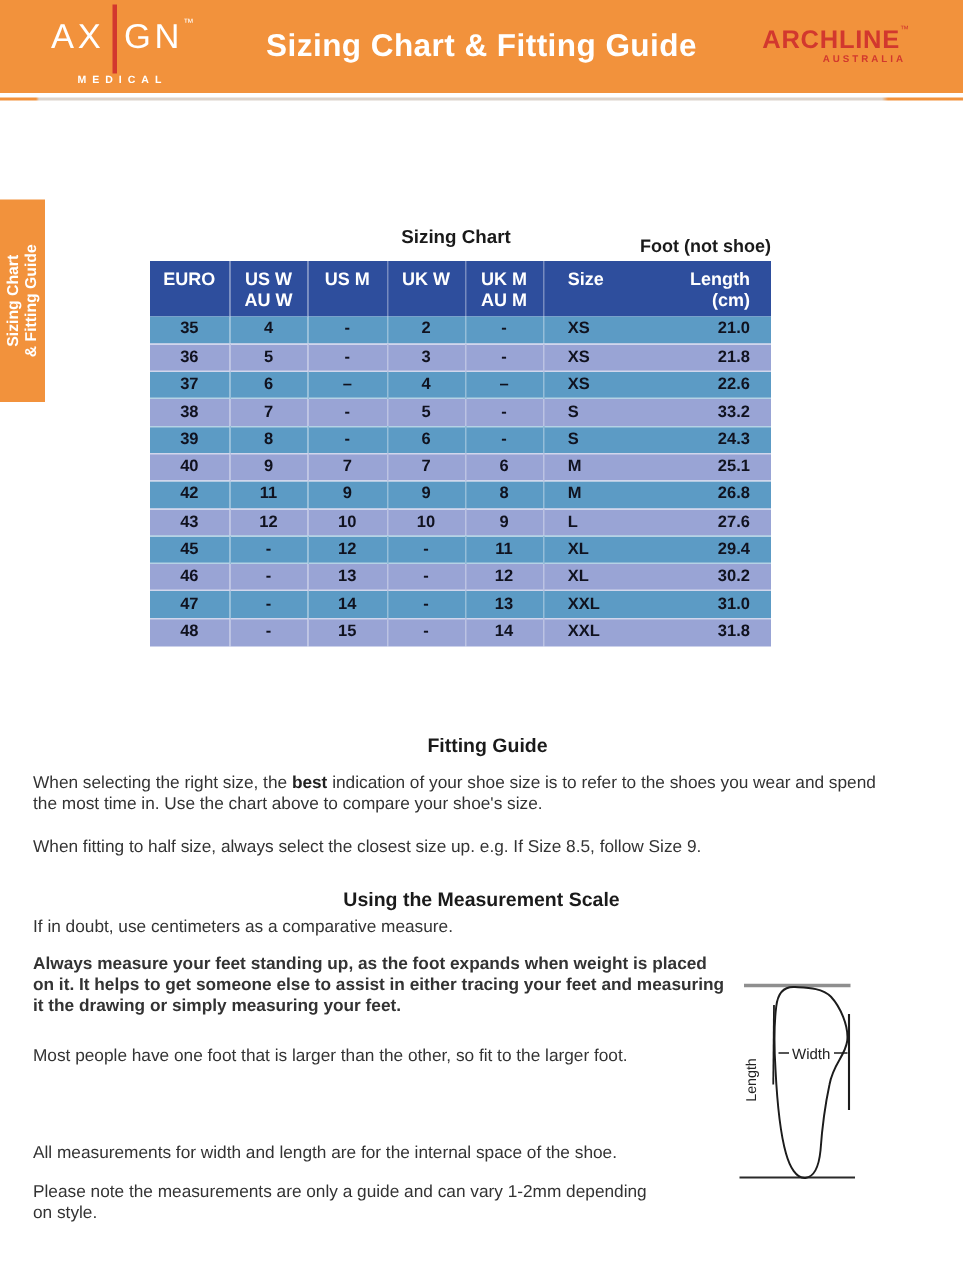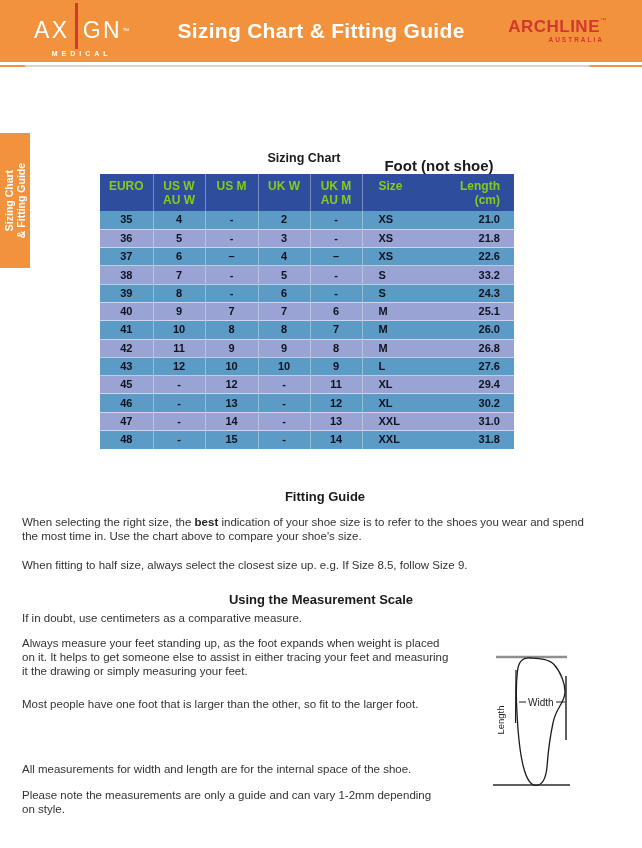--- a/index.html
+++ b/index.html
@@ -10,21 +10,21 @@
   }
 
   
   .banner {
     position:absolute; left:0; top:0; width:642px; height:62px;
     background:var(--orange); display:flex; align-items:center; justify-content:center;
   }
   .banner-title { color:#fff; font-size:21px; font-weight:bold; letter-spacing:.3px; }
 
   .axign { position:absolute; left:34px; top:11px; text-align:center; }
-  .axign-row { display:flex; align-items:center; position:relative; }
+  .axign-row { display:flex; align-items:flex-start; position:relative; }
   .axign-word { color:#fff; font-size:23px; letter-spacing:2.5px; font-weight:400; line-height:26px; }
   .axign-line { display:inline-block; width:3px; height:46px; background:var(--red); margin:-8px 5px 0 5px; }
   .axign-tm { color:#fff; font-size:7px; margin-top:1px; }
   .axign-sub { color:#fff; font-size:7px; font-weight:bold; letter-spacing:4px; margin-top:1px; }
 
   .archline { position:absolute; right:36px; top:17px; text-align:right; }
   .archline-row { display:flex; align-items:flex-start; }
   .archline-word { color:var(--red); font-size:17px; font-weight:bold; letter-spacing:.5px; line-height:19px;text-align:center; }
   .archline-tm { color:var(--red); font-size:6px; margin-top:0; }
   .archline-sub { color:var(--red); font-size:6.5px; font-weight:bold; letter-spacing:2px; margin-top:0; padding-right:2px; }
@@ -39,32 +39,32 @@
   .side-tab-inner {
     position:absolute; left:0; top:0; width:135px; height:30px;
     transform:rotate(-90deg) translate(-135px,0); transform-origin:top left;
     display:flex; flex-direction:column; justify-content:center; text-align:center;
   }
   .side-tab-inner span { color:#fff; font-weight:bold; font-size:10.5px; line-height:12.5px; }
 
   
   .chart-title { position:absolute; left:204px; top:151px; width:200px; text-align:center;
     font-size:12.5px; font-weight:bold; color:#1a1a1a; }
-  .chart-note  { position:absolute; left:364px; top:157px; width:150px; text-align:center;
-    font-size:15px; font-weight:bold; color:#1a1a1a; }
+  .chart-note  { position:absolute; left:364px; top:157px; width:150px; text-align:right;
+    font-size:12px; font-weight:bold; color:#1a1a1a; }
 
   
   table.sizing { position:absolute; left:100px; top:174px; width:414px;
     border-collapse:collapse; table-layout:fixed; }
   table.sizing col:nth-child(1){width:53px;} table.sizing col:nth-child(2){width:52px;}
   table.sizing col:nth-child(3){width:53px;} table.sizing col:nth-child(4){width:52px;}
   table.sizing col:nth-child(5){width:52px;} table.sizing col:nth-child(6){width:52px;}
   table.sizing col:nth-child(7){width:100px;}
   table.sizing th {
-    background:var(--navy); color:#84cc16; font-size:12px; font-weight:bold;
+    background:var(--navy); color:#ffffff; font-size:12px; font-weight:bold;
     text-align:center; vertical-align:top; padding:5px 0 4px 0; line-height:14px; white-space:pre-line;
   }
   table.sizing td {
     height:18.3px; font-size:11px; font-weight:bold; color:#10121f;
     text-align:center; padding:0; line-height:1;
   }
   table.sizing th:nth-child(6), table.sizing td:nth-child(6) { text-align:left; padding-left:16px; }
   table.sizing th:nth-child(7), table.sizing td:nth-child(7) { text-align:right; padding-right:14px; }
   table.sizing tbody tr:nth-child(odd) td  { background:var(--steel); }
   table.sizing tbody tr:nth-child(even) td { background:var(--periwinkle); }
@@ -75,21 +75,21 @@
   
   .sec-heading { position:absolute; left:0; width:642px; text-align:center;
     font-size:13px; font-weight:bold; color:#1a1a1a; }
   .h-fitting { top:489px;padding-left:8px; }
   .h-measure { top:592px; }
   .para { position:absolute; left:22px; font-size:11.5px; line-height:14px; color:#333;
     white-space:pre-line; }
   .p1 { top:515px; width:612px; }
   .p2 { top:558px; width:600px; }
   .p3 { top:611px; width:600px; }
-  .p4 { top:636px; width:500px; }
+  .p4 { top:636px; width:500px;font-weight:bold; }
   .p5 { top:697px; width:600px; }
   .p6 { top:762px; width:600px; }
   .p7 { top:788px; width:500px; }
   .para b { font-weight:bold; color:#222; }
 
   
   .foot-diagram { position:absolute; left:488px; top:645px; }
 </style>
 </head>
 <body>
@@ -200,29 +200,20 @@
         <tr>
           <td>40</td>
           <td>9</td>
           <td>7</td>
           <td>7</td>
           <td>6</td>
           <td>M</td>
           <td>25.1</td>
         </tr>
         <tr>
-          <td>41</td>
-          <td>10</td>
-          <td>8</td>
-          <td>8</td>
-          <td>7</td>
-          <td>M</td>
-          <td>26.0</td>
-        </tr>
-        <tr>
           <td>42</td>
           <td>11</td>
           <td>9</td>
           <td>9</td>
           <td>8</td>
           <td>M</td>
           <td>26.8</td>
         </tr>
         <tr>
           <td>43</td>

